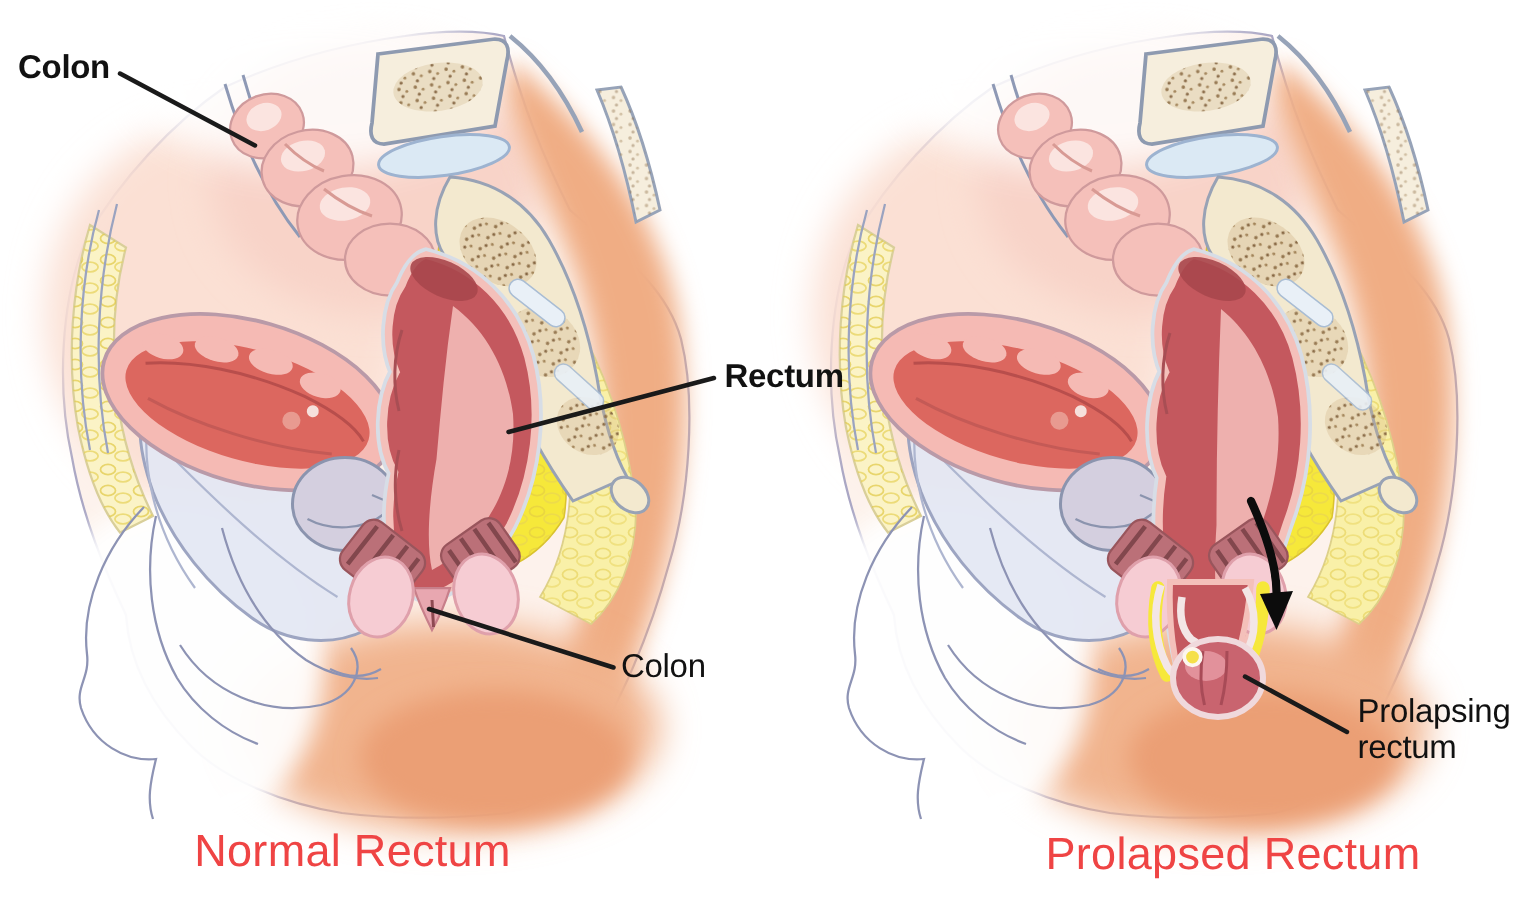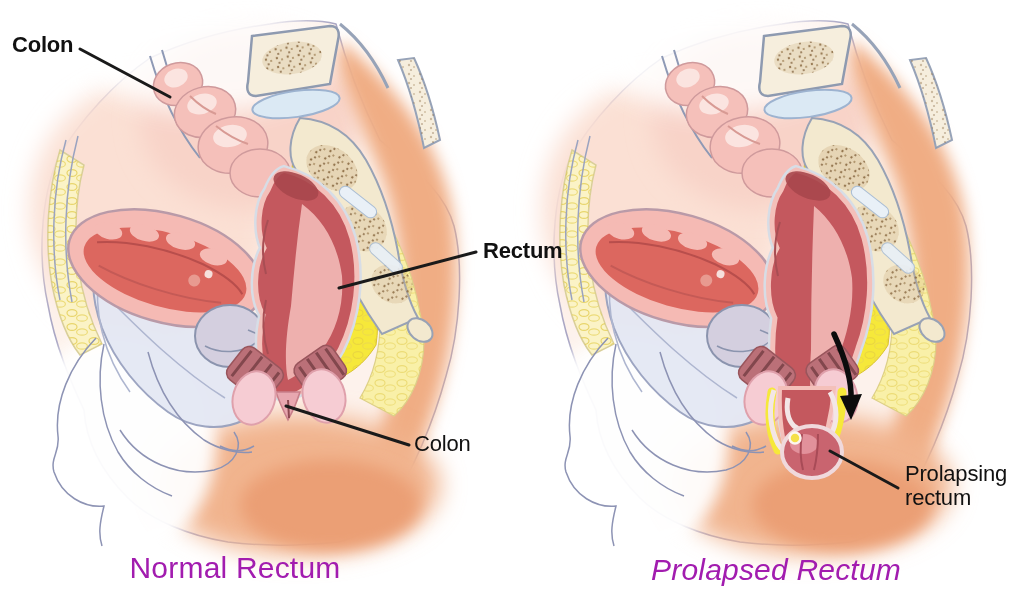--- a/index.html
+++ b/index.html
@@ -7,21 +7,21 @@
     position:relative;width:1024px;height:598px;background:#ffffff;overflow:hidden;
     font-family:"Liberation Sans", sans-serif;
   }
   .stage svg{position:absolute;left:0;top:0;}
   .anno{
     position:absolute;color:#111;font-size:22px;line-height:1.05;
     letter-spacing:-0.2px;white-space:nowrap;
   }
   .anno.wrap{white-space:normal;width:126px;line-height:1.1;}
   .caption{
-    position:absolute;color:#a21caf;font-size:30px;text-align:center;letter-spacing:0.2px;
+    position:absolute;color:#ef4444;font-size:30px;text-align:center;letter-spacing:0.2px;
   }
 </style>
 </head>
 <body>
 
 <div class="stage">
 
 <svg width="1024" height="598" viewBox="0 0 1024 598" xmlns="http://www.w3.org/2000/svg">
   <defs>
     <filter id="blur8" x="-40%" y="-40%" width="180%" height="180%">
@@ -202,15 +202,15 @@
     <line x1="830" y1="451" x2="898" y2="488"></line>
   </g>
 </svg>
 
 <div class="anno" style="left:12px;top:33px;font-weight:bold;">Colon</div>
 <div class="anno" style="left:483px;top:239px;font-weight:bold;">Rectum</div>
 <div class="anno" style="left:414px;top:432px;">Colon</div>
 <div class="anno wrap" style="left:905px;top:462px;">Prolapsing rectum</div>
 
 <div class="caption" style="left:120px;top:551px;width:230px;">Normal Rectum</div>
-<div class="caption" style="left:616px;top:553px;width:320px;font-style:italic;">Prolapsed Rectum</div>
+<div class="caption" style="left:662px;top:553px;width:320px;">Prolapsed Rectum</div>
 
 </div>
 
 </body></html>

